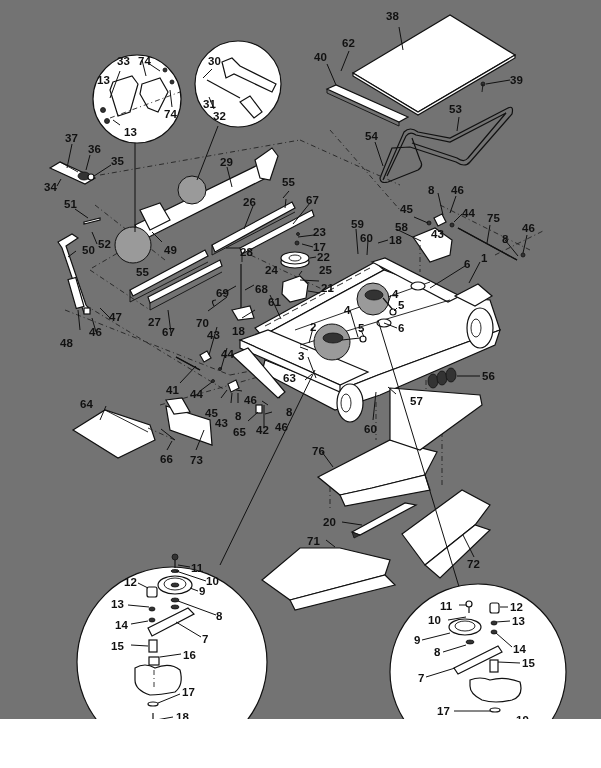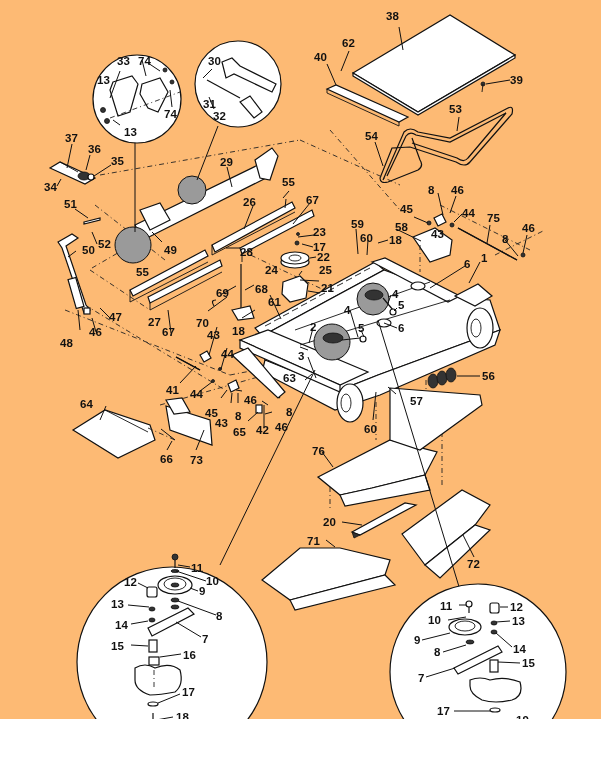--- a/index.html
+++ b/index.html
@@ -1,16 +1,16 @@
 <!DOCTYPE html>
 <html><head>
 <meta charset="utf-8">
 <style>
   html, body { margin: 0; padding: 0; background: #ffffff; }
-  #stage { position: relative; width: 601px; height: 719px; overflow: hidden; background: #fdba74; }
+  #stage { position: relative; width: 601px; height: 719px; overflow: hidden; background: #737373; }
   #stage svg { position: absolute; left: 0; top: 0; }
   .lbl { font-family: "Liberation Sans", sans-serif; font-weight: bold; font-size: 11.5px; fill: #111; }
   .ln { stroke: #111; stroke-width: 1.2; fill: none; }
   .lnf { stroke: #111; stroke-width: 1.2; fill: #fff; }
   .thin { stroke: #111; stroke-width: 0.9; fill: none; }
   .dash { stroke: #222; stroke-width: 0.9; fill: none; stroke-dasharray: 5 3 1 3; }
   .ldr { stroke: #111; stroke-width: 1; fill: none; }
   .shade { fill: #9a9a9a; stroke: #111; stroke-width: 1; }
   .dark { fill: #333; stroke: #111; stroke-width: 0.8; }
 </style>

